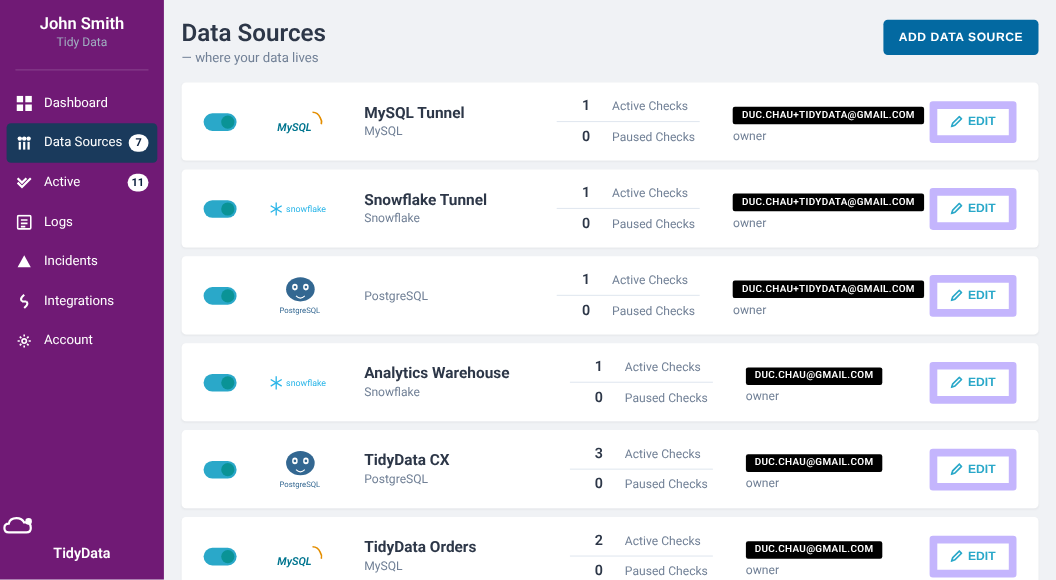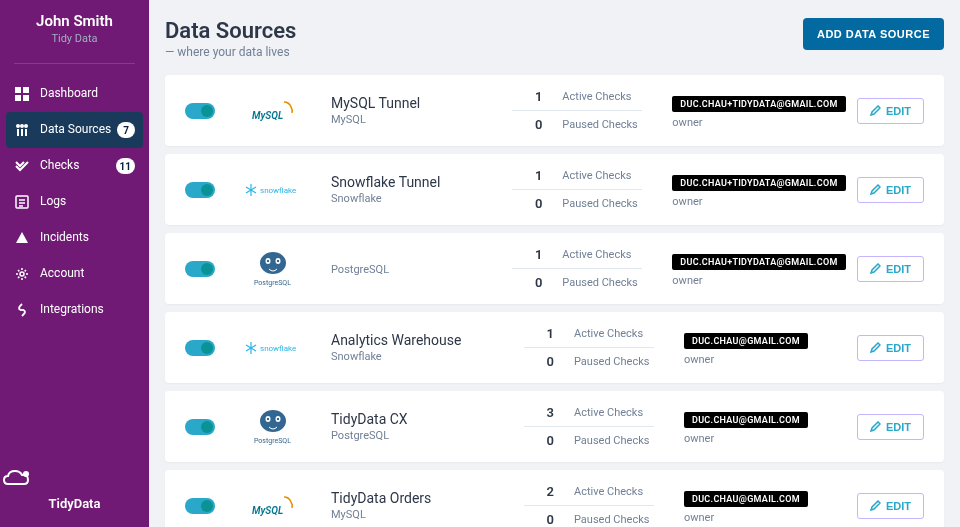--- a/index.html
+++ b/index.html
@@ -19,31 +19,31 @@
 .main { flex: 1; overflow-y: auto; padding: 18px 16px; }
 .header { display: flex; align-items: flex-start; margin-bottom: 16px; }
 .page-title { font-size: 22px; font-weight: 600; color: #2d3748; }
 .page-subtitle { font-size: 12px; color: #718096; margin-top: 2px; }
 .add-btn { margin-left: auto; background: #0369a1; color: #fff; border: none; padding: 10px 14px; font-size: 11px; font-weight: 700; letter-spacing: 0.5px; border-radius: 4px; cursor: pointer; }
 .card { background: #fff; border-radius: 4px; margin-bottom: 8px; padding: 14px 20px; display: flex; align-items: center; box-shadow: 0 1px 2px rgba(0,0,0,0.04); }
 .toggle { width: 30px; height: 16px; background: #2aa8c9; border-radius: 10px; position: relative; cursor: pointer; flex-shrink: 0; }
 .toggle::after { content: ''; position: absolute; right: 2px; top: 2px; width: 12px; height: 12px; background: #0a9396; border-radius: 50%; }
 .logo-col { width: 80px; display: flex; align-items: center; justify-content: center; margin-left: 18px; flex-shrink: 0; }
 .name-col { margin-left: 18px; min-width: 170px; }
-.ds-name { font-size: 14px; font-weight: 400; color: #2d3748; }
+.ds-name { font-size: 14px; font-weight: 700; color: #2d3748; }
 .ds-type { font-size: 11px; color: #718096; margin-top: 2px; }
 .stats-col { margin-left: auto; display: flex; flex-direction: column; gap: 6px; min-width: 130px; }
 .stat-row { display: flex; align-items: center; }
 .stat-num { font-size: 13px; font-weight: 600; color: #2d3748; width: 30px; text-align: right; }
 .stat-label { font-size: 11px; color: #718096; margin-left: 20px; }
 .stat-divider { border-top: 1px solid #e2e8f0; }
 .owner-col { margin-left: 30px; min-width: 150px; }
 .owner-badge { background: #000000; color: #fff; font-size: 9px; font-weight: 600; padding: 3px 8px; border-radius: 2px; display: inline-block; letter-spacing: 0.3px; }
 .owner-role { font-size: 11px; color: #718096; margin-top: 4px; }
-.edit-btn { margin-left: auto; border: 1px solid #c4b5fd; color: #2aa8c9; background: #fff; padding: 6px 12px; font-size: 11px; font-weight: 600; border-radius: 3px; cursor: pointer; display: flex; align-items: center; gap: 5px; }
+.edit-btn { margin-left: auto; border: 7px solid #c4b5fd; color: #2aa8c9; background: #fff; padding: 6px 12px; font-size: 11px; font-weight: 600; border-radius: 3px; cursor: pointer; display: flex; align-items: center; gap: 5px; }
 svg { display: block; }
 </style>
 </head>
 <body>
 
 <aside class="sidebar">
   <div class="user-block">
     <div class="user-name">John Smith</div>
     <div class="user-org">Tidy Data</div>
   </div>
@@ -74,21 +74,21 @@
       <span>Data Sources</span>
       <span class="nav-badge">7</span>
     </li>
     <li class="nav-item">
       <span class="nav-icon">
           <svg width="14" height="14" viewBox="0 0 14 14" fill="none" stroke="#fff" stroke-width="2">
             <polyline points="1,7 5,11 13,3"></polyline>
             <polyline points="1,3 5,7 9,3"></polyline>
           </svg>
         </span>
-      <span>Checks</span>
+      <span>Active</span>
       <span class="nav-badge">11</span>
     </li>
     <li class="nav-item">
       <span class="nav-icon">
           <svg width="14" height="14" viewBox="0 0 14 14" fill="none" stroke="#fff" stroke-width="1.5">
             <rect x="1" y="1" width="12" height="12" rx="1"></rect>
             <line x1="4" y1="5" x2="10" y2="5"></line>
             <line x1="4" y1="8" x2="10" y2="8"></line>
             <line x1="4" y1="11" x2="8" y2="11"></line>
           </svg>
@@ -98,36 +98,36 @@
     <li class="nav-item">
       <span class="nav-icon">
           <svg width="14" height="14" viewBox="0 0 14 14" fill="#fff">
             <path d="M7 1 L13 12 L1 12 Z"></path>
           </svg>
         </span>
       <span>Incidents</span>
     </li>
     <li class="nav-item">
       <span class="nav-icon">
-          <svg width="14" height="14" viewBox="0 0 14 14" fill="none" stroke="#fff" stroke-width="1.5">
-            <circle cx="7" cy="7" r="2"></circle>
-            <path d="M7 1v2M7 11v2M1 7h2M11 7h2M3 3l1.4 1.4M9.6 9.6L11 11M3 11l1.4-1.4M9.6 4.4L11 3"></path>
-          </svg>
-        </span>
-      <span>Account</span>
-    </li>
-    <li class="nav-item">
-      <span class="nav-icon">
           <svg width="14" height="14" viewBox="0 0 14 14" fill="none" stroke="#fff" stroke-width="1.8">
             <path d="M5 7a3 3 0 0 1 0-4l2-2"></path>
             <path d="M9 7a3 3 0 0 1 0 4l-2 2"></path>
             <line x1="5" y1="7" x2="9" y2="7"></line>
           </svg>
         </span>
       <span>Integrations</span>
+    </li>
+    <li class="nav-item">
+      <span class="nav-icon">
+          <svg width="14" height="14" viewBox="0 0 14 14" fill="none" stroke="#fff" stroke-width="1.5">
+            <circle cx="7" cy="7" r="2"></circle>
+            <path d="M7 1v2M7 11v2M1 7h2M11 7h2M3 3l1.4 1.4M9.6 9.6L11 11M3 11l1.4-1.4M9.6 4.4L11 3"></path>
+          </svg>
+        </span>
+      <span>Account</span>
     </li>
   </ul>
   <div class="brand">
     <svg width="36" height="26" viewBox="0 0 36 26">
         <path d="M8 18 Q4 18 4 14 Q4 10 8 10 Q9 5 15 5 Q20 5 22 9 Q28 8 28 14 Q28 18 24 18 Z" fill="none" stroke="#fff" stroke-width="2"></path>
         <circle cx="26" cy="8" r="3" fill="#fff"></circle>
       </svg>
     <div class="brand-name">TidyData</div>
   </div>
 </aside>

